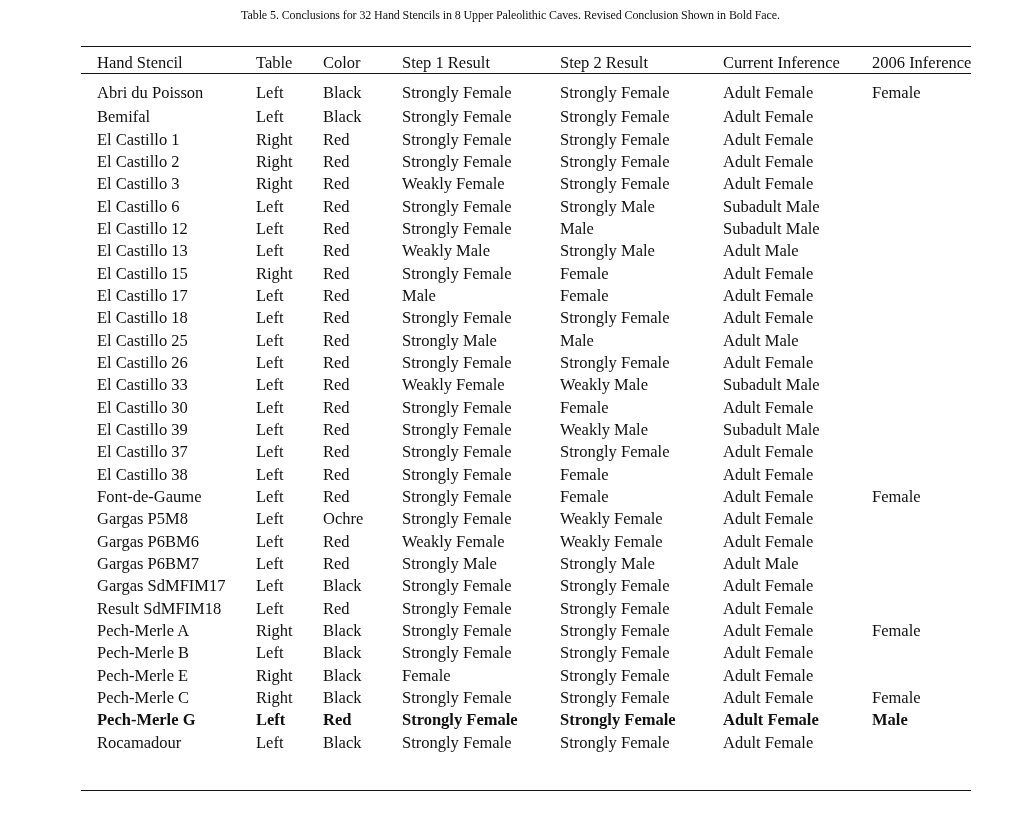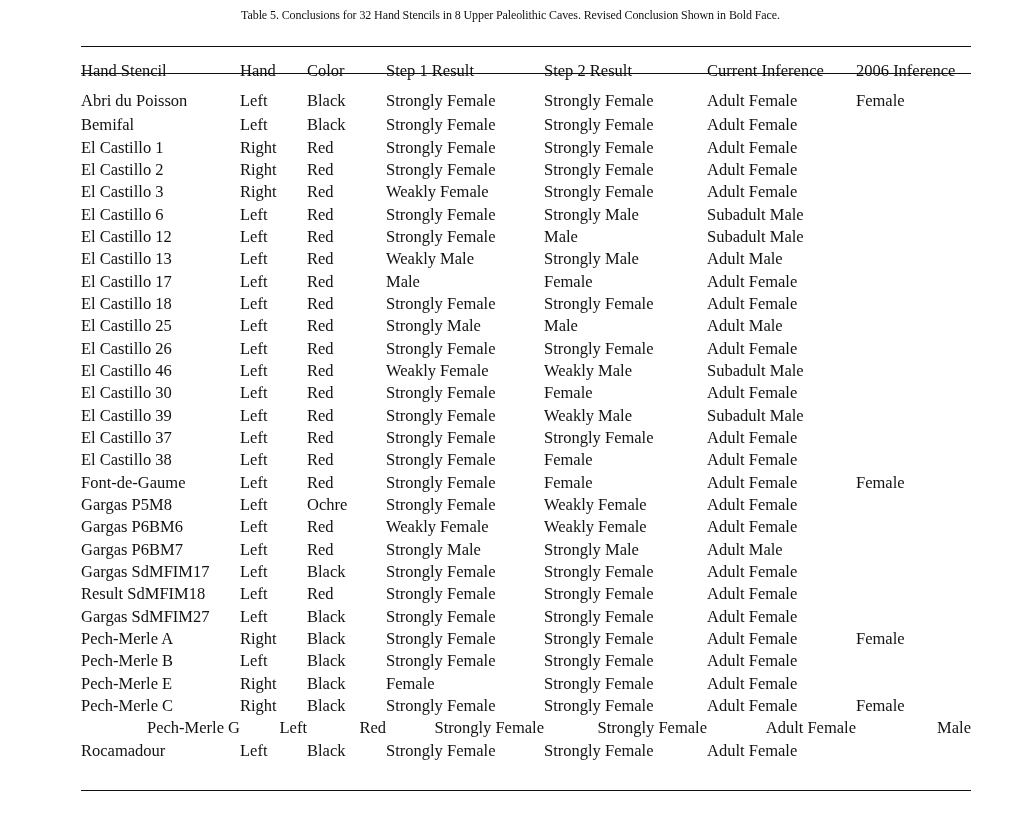--- a/index.html
+++ b/index.html
@@ -51,26 +51,25 @@
     .rule-bot {
       position: absolute;
       left: 0;
       top: 744px;
       width: 890px;
       height: 0;
       border-top: 1.2px solid #111;
     }
     table {
       position: absolute;
-      left: 0;
+      left: 16px;
       top: 0;
       border-collapse: collapse;
       table-layout: fixed;
       width: 890px;
-      margin-top: 8px;
     }
     th, td {
       padding: 0;
       margin: 0;
       text-align: left;
       font-size: 16.5px;
       white-space: nowrap;
       vertical-align: middle;
       font-weight: normal;
     }
@@ -82,22 +81,21 @@
     }
     tbody td {
       height: 22.35px;
       line-height: 22px;
     }
     tbody tr:first-child td {
       padding-top: 4px;
       height: 26px;
     }
     tr.bold td {
-      font-weight: normal;
-      text-align: right;
+      font-weight: bold;
     }
     col.c0 { width: 159px; }
     col.c1 { width: 67px; }
     col.c2 { width: 79px; }
     col.c3 { width: 158px; }
     col.c4 { width: 163px; }
     col.c5 { width: 149px; }
     col.c6 { width: 115px; }
   </style>
 </head>
@@ -115,21 +113,21 @@
         <col class="c1">
         <col class="c2">
         <col class="c3">
         <col class="c4">
         <col class="c5">
         <col class="c6">
     </colgroup>
     <thead>
       <tr>
         <th>Hand Stencil</th>
-        <th>Hand</th>
+        <th>Table</th>
         <th>Color</th>
         <th>Step 1 Result</th>
         <th>Step 2 Result</th>
         <th>Current Inference</th>
         <th>2006 Inference</th>
       </tr>
     </thead>
     <tbody id="table-body">
         <tr>
           <td>Abri du Poisson</td>
@@ -197,20 +195,29 @@
         <tr>
           <td>El Castillo 13</td>
           <td>Left</td>
           <td>Red</td>
           <td>Weakly Male</td>
           <td>Strongly Male</td>
           <td>Adult Male</td>
           <td></td>
         </tr>
         <tr>
+          <td>El Castillo 15</td>
+          <td>Right</td>
+          <td>Red</td>
+          <td>Strongly Female</td>
+          <td>Female</td>
+          <td>Adult Female</td>
+          <td></td>
+        </tr>
+        <tr>
           <td>El Castillo 17</td>
           <td>Left</td>
           <td>Red</td>
           <td>Male</td>
           <td>Female</td>
           <td>Adult Female</td>
           <td></td>
         </tr>
         <tr>
           <td>El Castillo 18</td>
@@ -233,21 +240,21 @@
         <tr>
           <td>El Castillo 26</td>
           <td>Left</td>
           <td>Red</td>
           <td>Strongly Female</td>
           <td>Strongly Female</td>
           <td>Adult Female</td>
           <td></td>
         </tr>
         <tr>
-          <td>El Castillo 46</td>
+          <td>El Castillo 33</td>
           <td>Left</td>
           <td>Red</td>
           <td>Weakly Female</td>
           <td>Weakly Male</td>
           <td>Subadult Male</td>
           <td></td>
         </tr>
         <tr>
           <td>El Castillo 30</td>
           <td>Left</td>
@@ -326,29 +333,20 @@
           <td>Black</td>
           <td>Strongly Female</td>
           <td>Strongly Female</td>
           <td>Adult Female</td>
           <td></td>
         </tr>
         <tr>
           <td>Result SdMFIM18</td>
           <td>Left</td>
           <td>Red</td>
-          <td>Strongly Female</td>
-          <td>Strongly Female</td>
-          <td>Adult Female</td>
-          <td></td>
-        </tr>
-        <tr>
-          <td>Gargas SdMFIM27</td>
-          <td>Left</td>
-          <td>Black</td>
           <td>Strongly Female</td>
           <td>Strongly Female</td>
           <td>Adult Female</td>
           <td></td>
         </tr>
         <tr>
           <td>Pech-Merle A</td>
           <td>Right</td>
           <td>Black</td>
           <td>Strongly Female</td>

